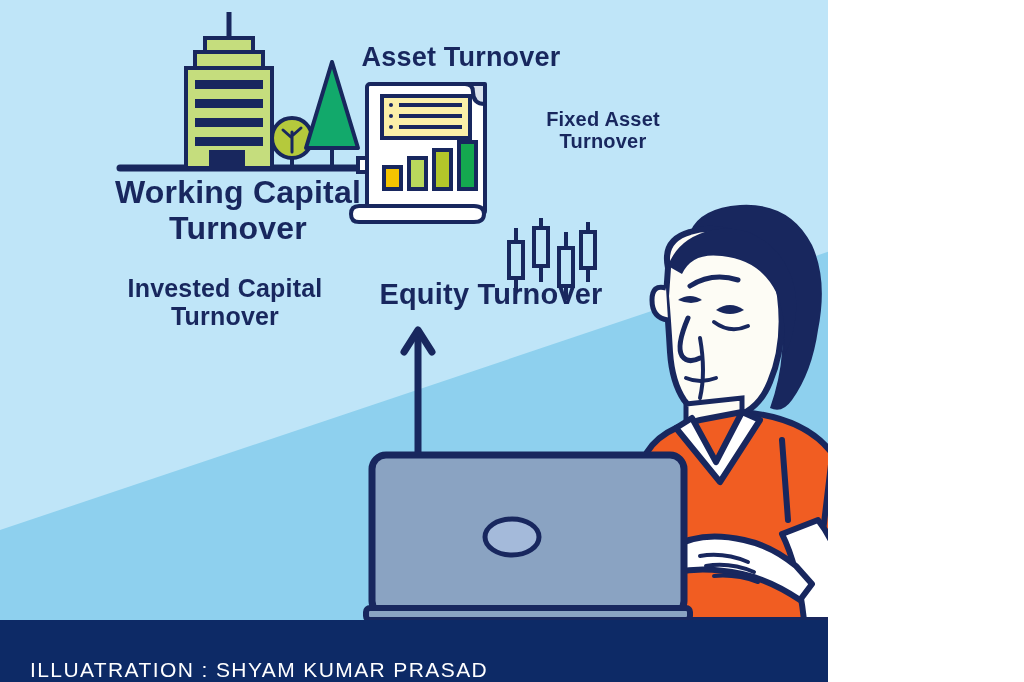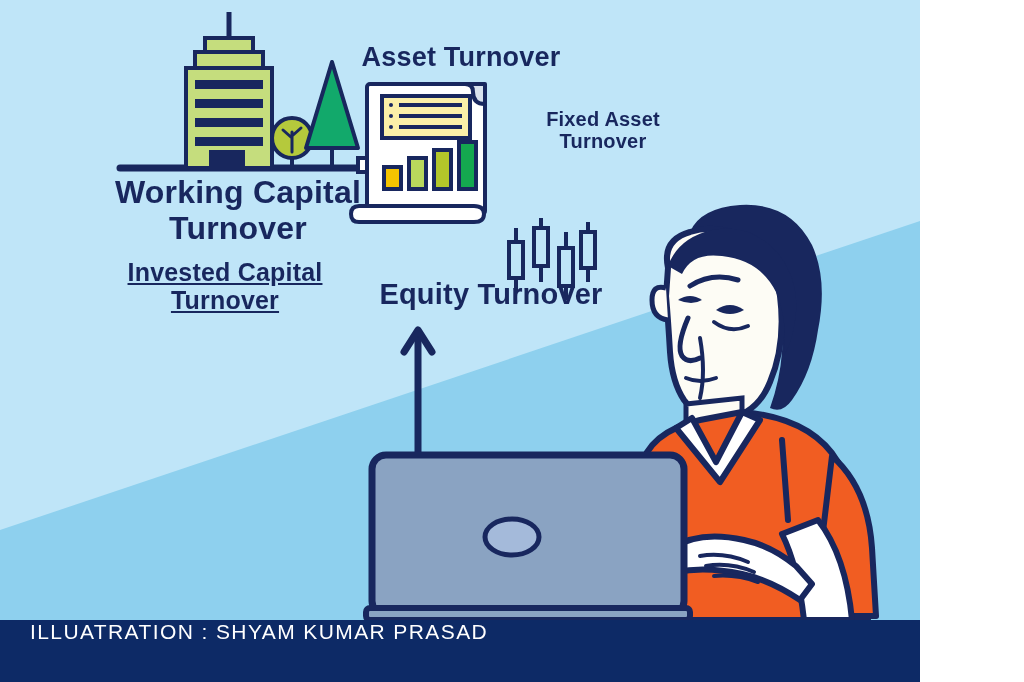--- a/index.html
+++ b/index.html
@@ -1,28 +1,28 @@
 <!DOCTYPE html>
 <html><head>
 <meta charset="utf-8">
 <style>
   html,body{margin:0;padding:0;background:#ffffff;}
   body{font-family:"Liberation Sans",sans-serif;}
   #stage{
     position:relative;
-    width:920px;height:682px;
+    width:828px;height:682px;
     overflow:hidden;
     background:#bfe5f8;
   }
   
   .bg-sky{position:absolute;left:0;top:0;width:1024px;height:620px;background:#bfe5f8;}
   .footer-bar{
     position:absolute;left:0;bottom:0;width:1024px;height:62px;
     background:#0d2a66;
-    display:flex;align-items:flex-start;
+    display:flex;align-items:flex-end;
   }
   .footer-text{
     color:#ffffff;
     font-size:21px;
     letter-spacing:1.4px;
     padding-left:30px;
     font-family:"Liberation Sans",sans-serif;
     white-space:nowrap;
   }
   
@@ -32,21 +32,21 @@
     font-weight:bold;
     font-family:"Liberation Sans",sans-serif;
     line-height:1.12;
     text-align:center;
     white-space:pre-line;
     letter-spacing:.2px;
   }
   #lbl-asset      {left:336px;top:42px;  width:250px;font-size:27px;}
   #lbl-fixed      {left:498px;top:108px; width:210px;font-size:20px;}
   #lbl-working    {left:108px;top:175px; width:260px;font-size:32px;}
-  #lbl-invested   {left:90px; top:258px; width:270px;font-size:25px;text-decoration:underline;}
+  #lbl-invested   {left:90px; top:274px; width:270px;font-size:25px;}
   #lbl-equity     {left:366px;top:278px; width:250px;font-size:29px;}
   
   svg.layer{position:absolute;left:0;top:0;width:1024px;height:682px;overflow:visible;}
   svg.layer *{shape-rendering:geometricPrecision;}
 </style>
 </head>
 <body>
 
 <div id="stage">
 

